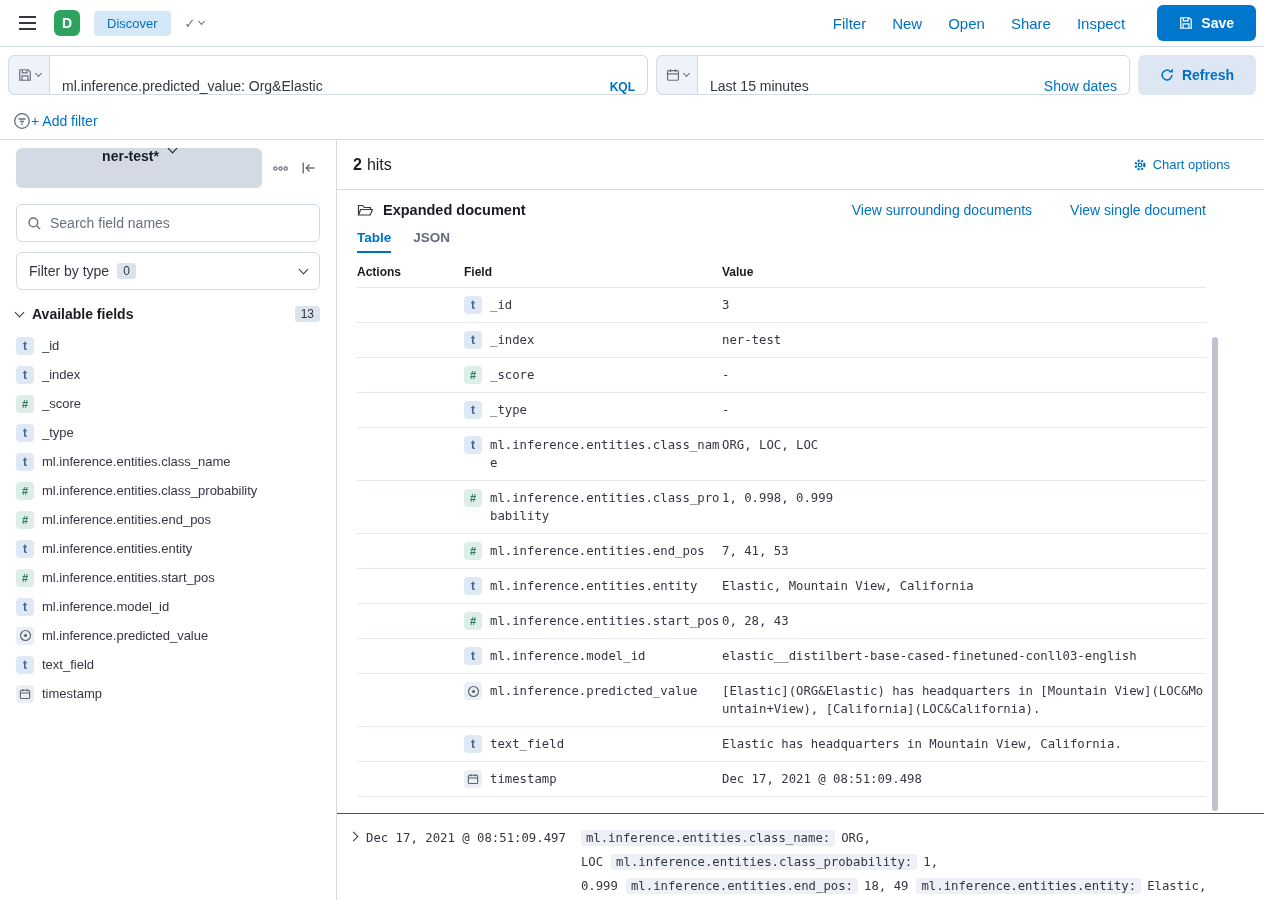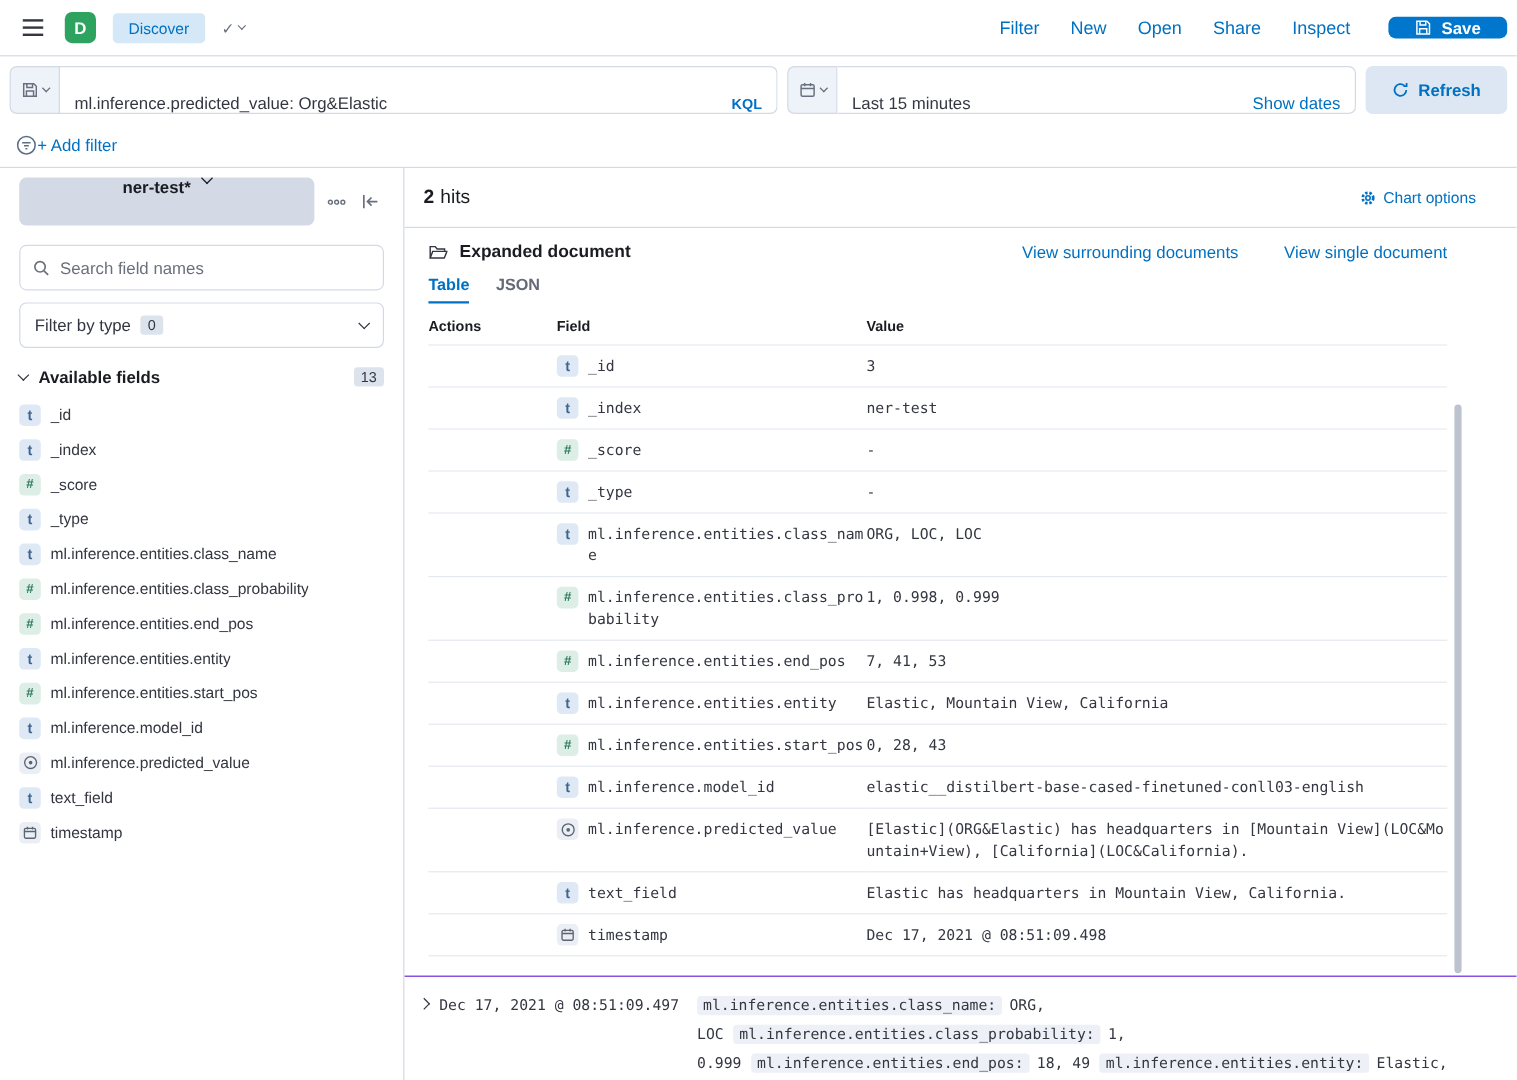--- a/index.html
+++ b/index.html
@@ -17,21 +17,21 @@
 .top-bar{height:47px;display:flex;align-items:center;gap:14px;padding:0 8px 0 14px;border-bottom:1px solid #D3DAE6}
 .burger-btn{width:26px;height:26px;display:flex;align-items:center;justify-content:center;cursor:pointer}
 .burger{display:block;width:17px;height:2px;background:#343741;position:relative}
 .burger::before,.burger::after{content:"";position:absolute;left:0;width:17px;height:2px;background:#343741}
 .burger::before{top:-6px}.burger::after{top:6px}
 .space-badge{width:26px;height:26px;border-radius:6px;background:#2EA35F;color:#fff;font-size:14px;font-weight:700;display:flex;align-items:center;justify-content:center;cursor:pointer}
 .crumb-pill{background:#D4E8F8;color:#0071C2;font-size:13px;font-weight:500;padding:5px 13px;border-radius:4px;cursor:pointer}
 .saved-check{color:#69707D;display:flex;align-items:center;gap:4px;font-size:13px}
 .nav-links{display:flex;align-items:center;gap:26px;margin:0 18px 0 auto}
 .nav-link{color:#0071C2;font-size:15px}
-.save-btn{height:18px;padding:0 22px;background:#0077CC;border:none;border-radius:6px;color:#fff;font-size:14px;font-weight:600;display:flex;align-items:center;gap:8px;cursor:pointer;font-family:inherit}
+.save-btn{height:36px;padding:0 22px;background:#0077CC;border:none;border-radius:6px;color:#fff;font-size:14px;font-weight:600;display:flex;align-items:center;gap:8px;cursor:pointer;font-family:inherit}
 
 
 .query-row{display:flex;align-items:stretch;gap:8px;padding:8px}
 .ctl-group{display:flex;height:40px}
 .query-group{flex:1;min-width:0}
 .date-group{width:474px;flex:none}
 .icon-btn{width:42px;flex:none;background:#EEF2F9;border:1px solid #D3DAE6;border-radius:6px 0 0 6px;display:flex;align-items:center;justify-content:center;gap:4px;color:#69707D;cursor:pointer}
 .ctl-body{flex:1;display:flex;align-items:flex-end;border:1px solid #D3DAE6;border-left:none;border-radius:0 6px 6px 0;background:#fff;padding:0 12px;min-width:0}
 .query-input{flex:1;border:none;outline:none;font-size:14px;color:#343741;font-family:inherit;background:transparent;min-width:0}
 .kql-label{color:#0071C2;font-size:12px;font-weight:700;margin-left:10px;cursor:pointer}

